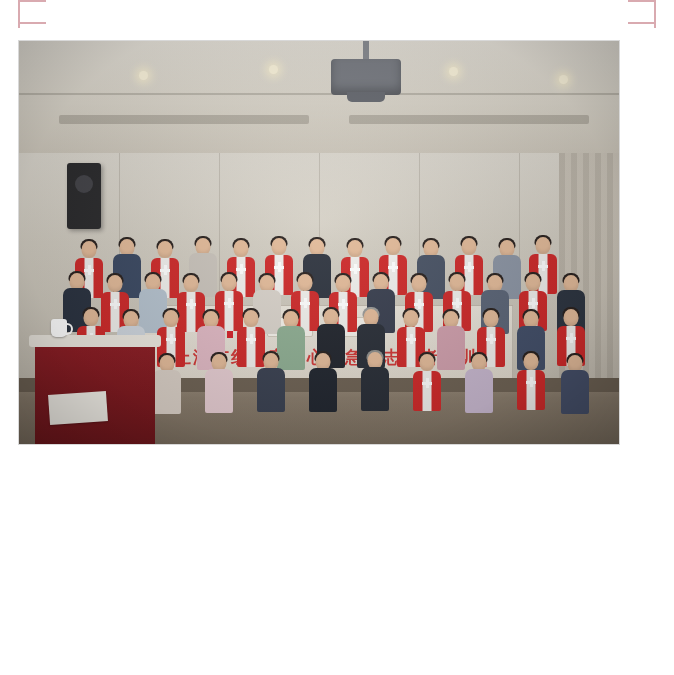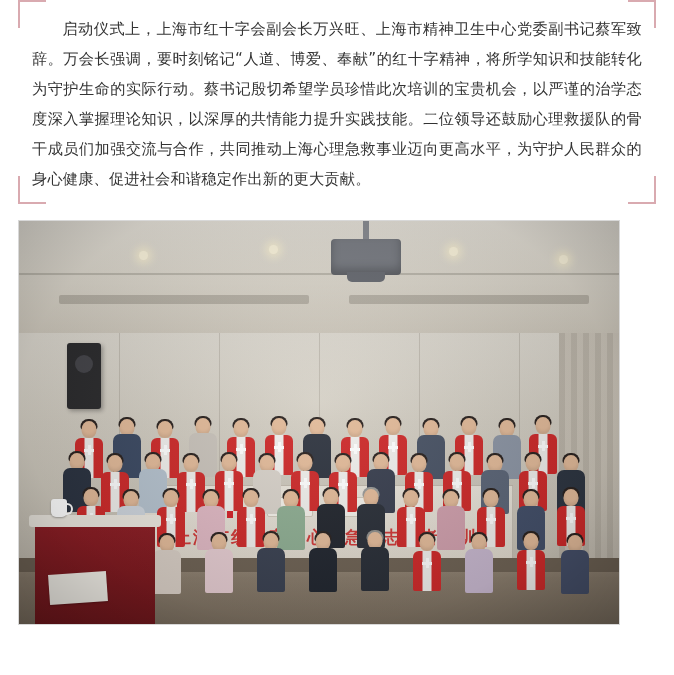--- a/index.html
+++ b/index.html
@@ -237,21 +237,20 @@
 <body>
 
 <div class="page">
 
   <div class="article">
     <div class="bracket-frame">
       <span class="corner tl"></span>
       <span class="corner tr"></span>
       <span class="corner bl"></span>
       <span class="corner br"></span>
-      <p class="body-text">启动仪式上，上海市红十字会副会长万兴旺、上海市精神卫生中心党委副书记蔡军致辞。万会长强调，要时刻铭记“人道、博爱、奉献”的红十字精神，将所学知识和技能转化为守护生命的实际行动。蔡书记殷切希望学员珍惜此次培训的宝贵机会，以严谨的治学态度深入掌握理论知识，以深厚的共情能力提升实践技能。二位领导还鼓励心理救援队的骨干成员们加强交流与合作，共同推动上海心理急救事业迈向更高水平，为守护人民群众的身心健康、促进社会和谐稳定作出新的更大贡献。</p>
     </div>
   </div>
 
   <div class="figure">
     <div class="photo">
 
       <div class="ceiling">
         <span class="ceiling-beam" style="left:40px; top:74px; width:250px;"></span>
         <span class="ceiling-beam" style="left:330px; top:74px; width:240px;"></span>
         <span class="spot" style="left:120px; top:30px;"></span>

